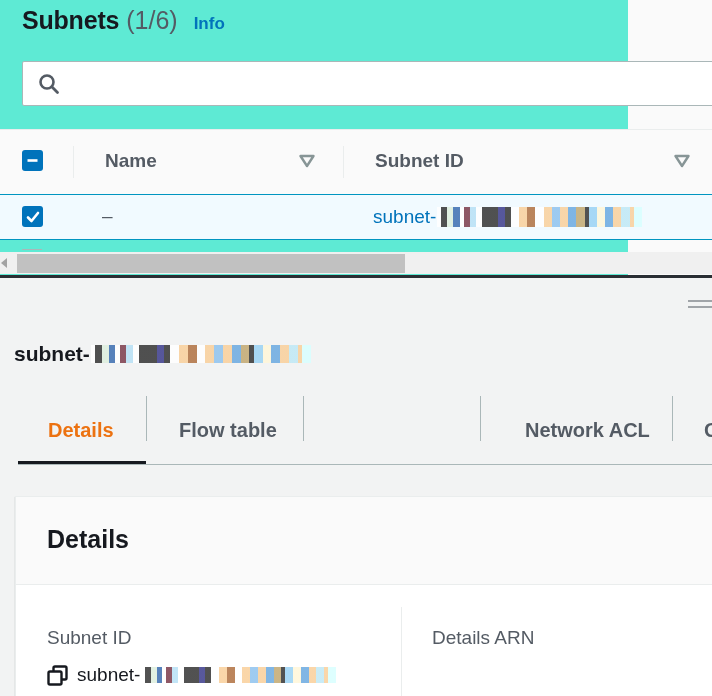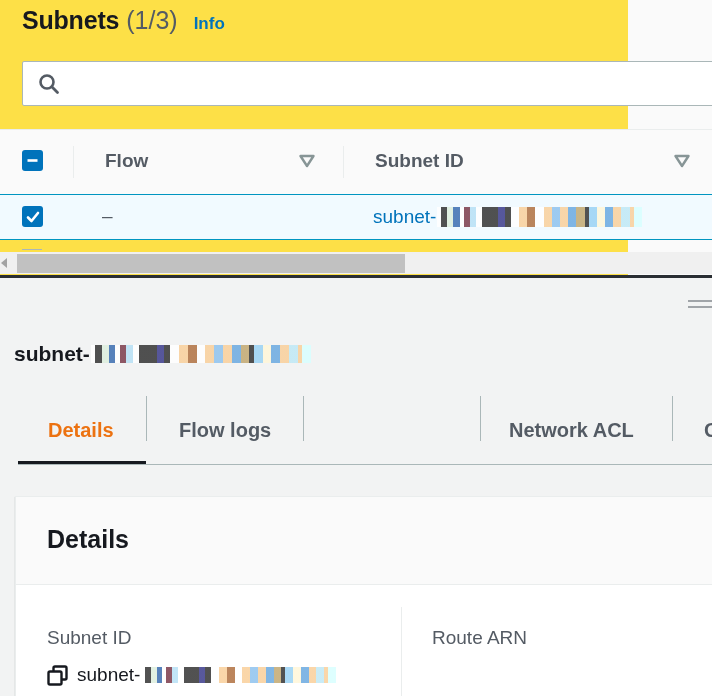--- a/index.html
+++ b/index.html
@@ -8,21 +8,21 @@
     overflow: hidden;
     background: #fafafa;
     font-family: "Liberation Sans", "DejaVu Sans", sans-serif;
     color: #16191f;
   }
   * { box-sizing: border-box; }
 
   
   .top {
     position: absolute; left: 0; top: 0; width: 628px; height: 276px;
-    background: #fde047;
+    background: #5eead4;
   }
   .title-row {
     position: absolute; left: 22px; top: 6px; height: 34px;
     display: flex; align-items: baseline; white-space: nowrap;
   }
   .title {
     font-size: 25px; font-weight: bold; color: #16191f; letter-spacing: -0.2px;
   }
   .count {
     font-size: 25px; font-weight: normal; color: #545b64; margin-left: 7px;
@@ -156,21 +156,21 @@
   }
   .copy-icon { width: 21px; height: 21px; margin-right: 9px; cursor: pointer; }
   .field-value .redacted { height: 16px; width: 195px; }
 </style>
 </head>
 <body>
 
 <div class="top">
   <div class="title-row">
     <span class="title">Subnets</span>
-    <span class="count">(1/3)</span>
+    <span class="count">(1/6)</span>
     <span class="info-link">Info</span>
   </div>
 
   <div class="search">
     <svg class="search-icon" viewBox="0 0 22 22">
       <circle cx="9" cy="9" r="6.5" fill="none" stroke="#545b64" stroke-width="2.6"></circle>
       <line x1="13.8" y1="13.8" x2="19.5" y2="19.5" stroke="#545b64" stroke-width="2.8" stroke-linecap="round"></line>
     </svg>
   </div>
 
@@ -178,21 +178,21 @@
 
   <div class="thead">
     <div class="th-check">
       <div class="cb">
         <svg width="13" height="13" viewBox="0 0 13 13">
           <line x1="1.5" y1="6.5" x2="11.5" y2="6.5" stroke="#fff" stroke-width="2.6"></line>
         </svg>
       </div>
     </div>
     <div class="th-sep" style="left:73px"></div>
-    <span class="th-label" style="left:105px">Flow</span>
+    <span class="th-label" style="left:105px">Name</span>
     <svg class="sort-icon" style="left:299px" viewBox="0 0 16 14">
       <polygon points="1.5,2 14.5,2 8,12" fill="none" stroke="#879596" stroke-width="2.4" stroke-linejoin="round"></polygon>
     </svg>
     <div class="th-sep" style="left:343px"></div>
     <span class="th-label" style="left:375px">Subnet ID</span>
     <svg class="sort-icon" style="left:674px" viewBox="0 0 16 14">
       <polygon points="1.5,2 14.5,2 8,12" fill="none" stroke="#879596" stroke-width="2.4" stroke-linejoin="round"></polygon>
     </svg>
   </div>
 
@@ -228,24 +228,24 @@
   </div>
 
   <div class="panel-title">
     <span>subnet-</span>
     <span class="redacted"></span>
   </div>
 
   <div class="tabs">
     <div class="tab active" style="left:30px">Details</div>
     <div class="tab-sep" style="left:128px"></div>
-    <div class="tab" style="left:161px">Flow logs</div>
+    <div class="tab" style="left:161px">Flow table</div>
     <div class="tab-sep" style="left:285px"></div>
     <div class="tab-sep" style="left:462px"></div>
-    <div class="tab" style="left:491px">Network ACL</div>
+    <div class="tab" style="left:507px">Network ACL</div>
     <div class="tab-sep" style="left:654px"></div>
     <div class="tab" style="left:686px">C</div>
     <div class="tab-underline"></div>
     <div class="tabs-baseline"></div>
   </div>
 
   <div class="card">
     <div class="card-header">
       <span class="card-title">Details</span>
     </div>
@@ -255,15 +255,15 @@
       <svg class="copy-icon" viewBox="0 0 21 21">
         <rect x="6.5" y="1.5" width="13" height="13" rx="1.5" fill="none" stroke="#16191f" stroke-width="2.4"></rect>
         <rect x="1.5" y="6.5" width="13" height="13" rx="1.5" fill="#fff" stroke="#16191f" stroke-width="2.4"></rect>
       </svg>
       <span>subnet-</span>
       <span class="redacted"></span>
     </div>
 
     <div class="col-sep"></div>
 
-    <span class="field-label" style="left:416px; top:130px">Route ARN</span>
+    <span class="field-label" style="left:416px; top:130px">Details ARN</span>
   </div>
 </div>
 
 </body></html>

